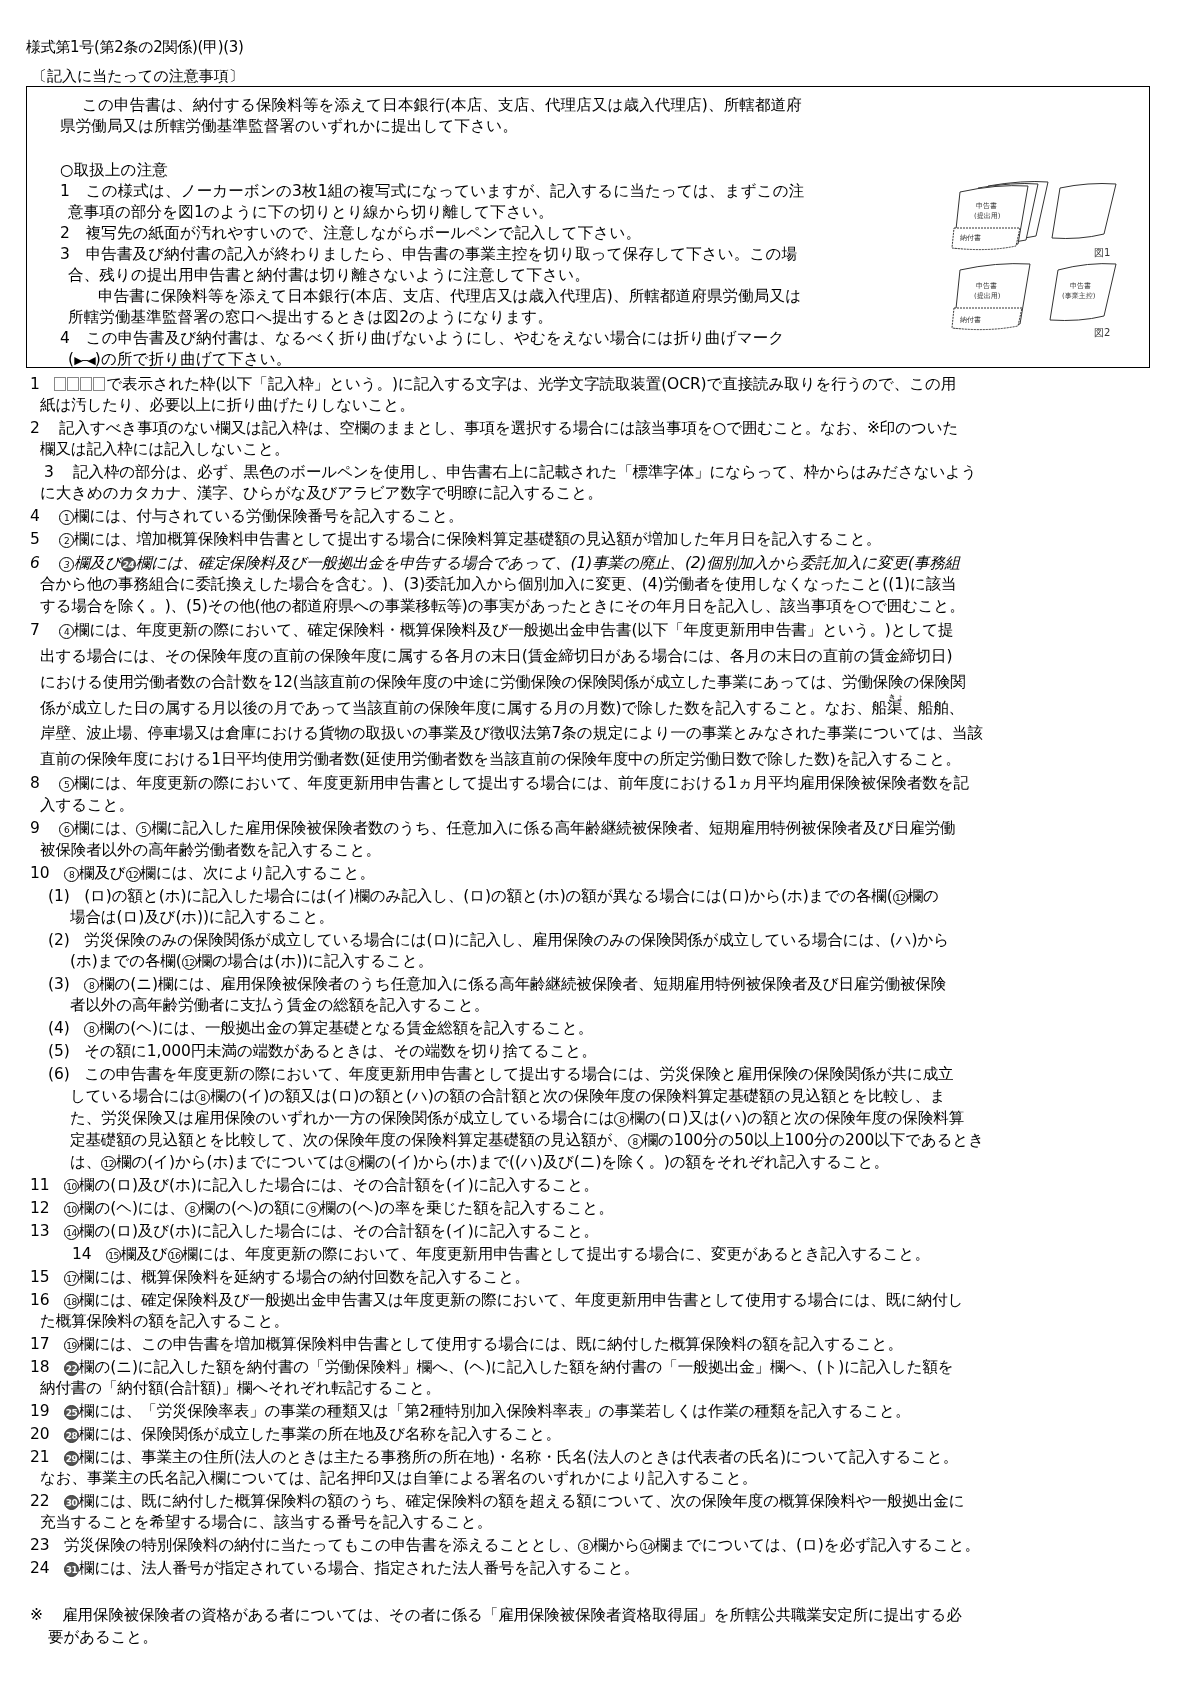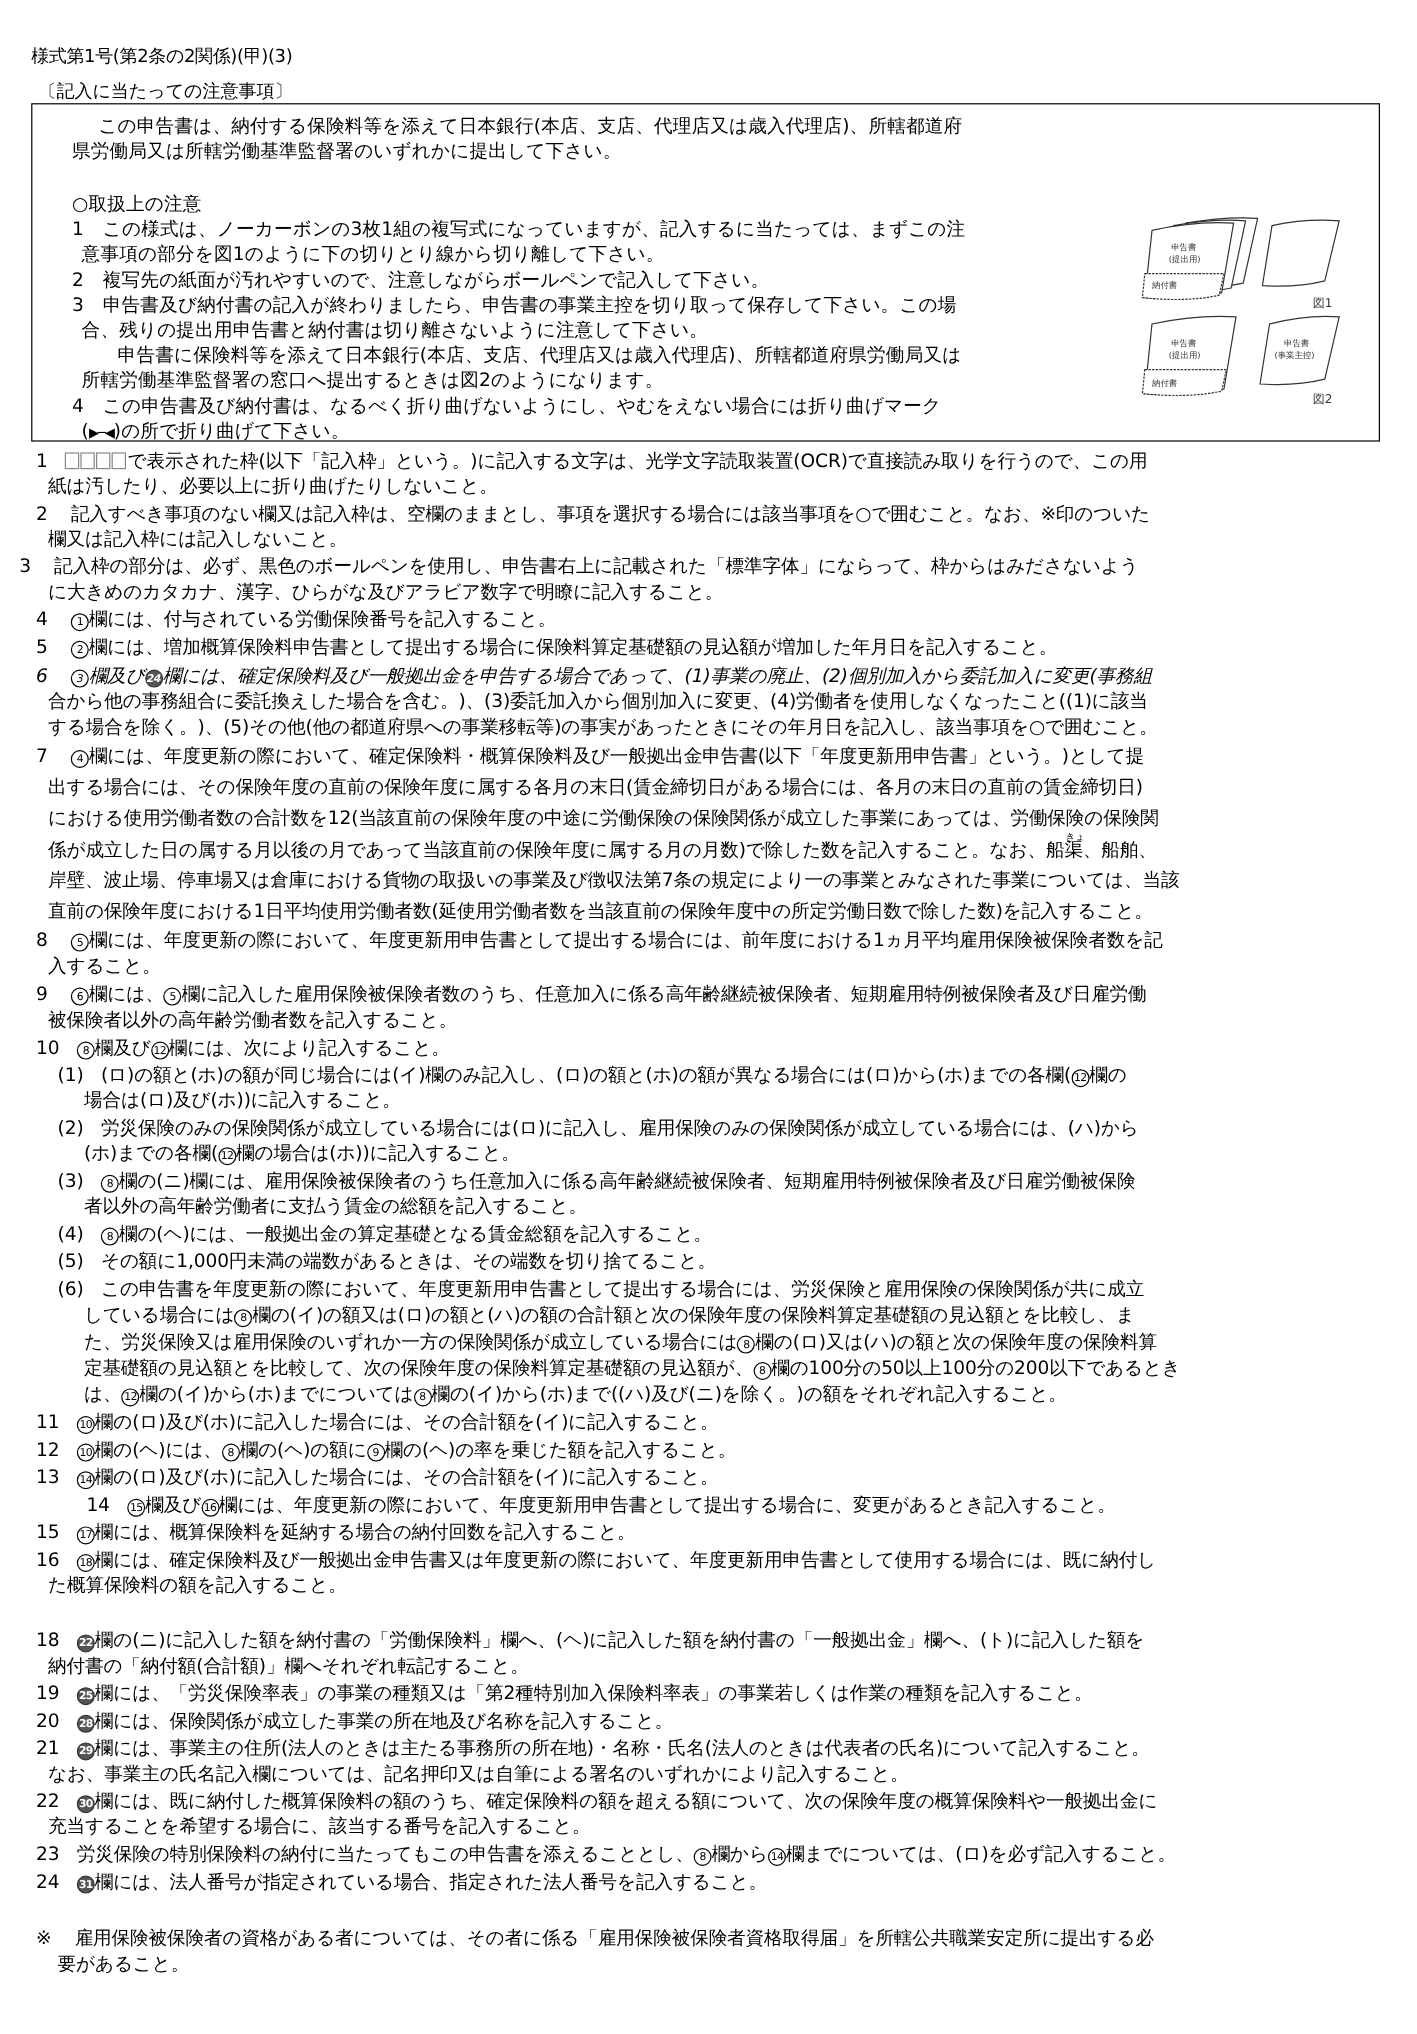--- a/index.html
+++ b/index.html
@@ -81,21 +81,21 @@
     <span class="fig-label" style="left:146px;top:68px;">図1</span>
     <span class="fig-label" style="left:146px;top:148px;">図2</span>
   </div>
 
   <div class="body-line" style="left:30px;top:374px;"><span class="num">1</span>&nbsp;&nbsp;&nbsp;<span class="ocr-boxes"><span></span><span></span><span></span><span></span></span><span>で表示された枠(以下「記入枠」という。)に記入する文字は、光学文字読取装置(OCR)で直接読み取りを行うので、この用</span></div>
   <div class="body-line" style="left:40px;top:395px;">紙は汚したり、必要以上に折り曲げたりしないこと。</div>
 
   <div class="body-line" style="left:30px;top:418px;"><span class="num">2</span>&nbsp;&nbsp;&nbsp;&nbsp;<span>記入すべき事項のない欄又は記入枠は、空欄のままとし、事項を選択する場合には該当事項を○で囲むこと。なお、※印のついた</span></div>
   <div class="body-line" style="left:40px;top:439px;">欄又は記入枠には記入しないこと。</div>
 
-  <div class="body-line" style="left:16px;top:462px;text-align:right;"><span class="num">3</span>&nbsp;&nbsp;&nbsp;&nbsp;<span>記入枠の部分は、必ず、黒色のボールペンを使用し、申告書右上に記載された「標準字体」にならって、枠からはみださないよう</span></div>
+  <div class="body-line" style="left:44px;top:462px;text-align:right;"><span class="num">3</span>&nbsp;&nbsp;&nbsp;&nbsp;<span>記入枠の部分は、必ず、黒色のボールペンを使用し、申告書右上に記載された「標準字体」にならって、枠からはみださないよう</span></div>
   <div class="body-line" style="left:40px;top:483px;">に大きめのカタカナ、漢字、ひらがな及びアラビア数字で明瞭に記入すること。</div>
 
   <div class="body-line" style="left:30px;top:506px;"><span class="num">4</span>&nbsp;&nbsp;&nbsp;&nbsp;<span class="circ">1</span><span>欄には、付与されている労働保険番号を記入すること。</span></div>
 
   <div class="body-line" style="left:30px;top:529px;"><span class="num">5</span>&nbsp;&nbsp;&nbsp;&nbsp;<span class="circ">2</span><span>欄には、増加概算保険料申告書として提出する場合に保険料算定基礎額の見込額が増加した年月日を記入すること。</span></div>
 
   <div class="body-line" style="left:30px;top:553px;font-style:italic;"><span class="num">6</span>&nbsp;&nbsp;&nbsp;&nbsp;<span class="circ">3</span><span>欄及び</span><span class="circ dark">24</span><span>欄には、確定保険料及び一般拠出金を申告する場合であって、(1)事業の廃止、(2)個別加入から委託加入に変更(事務組</span></div>
   <div class="body-line" style="left:40px;top:574px;">合から他の事務組合に委託換えした場合を含む。)、(3)委託加入から個別加入に変更、(4)労働者を使用しなくなったこと((1)に該当</div>
   <div class="body-line" style="left:40px;top:596px;">する場合を除く。)、(5)その他(他の都道府県への事業移転等)の事実があったときにその年月日を記入し、該当事項を○で囲むこと。</div>
 
@@ -107,21 +107,21 @@
   <div class="body-line" style="left:40px;top:749px;">直前の保険年度における1日平均使用労働者数(延使用労働者数を当該直前の保険年度中の所定労働日数で除した数)を記入すること。</div>
 
   <div class="body-line" style="left:30px;top:773px;"><span class="num">8</span>&nbsp;&nbsp;&nbsp;&nbsp;<span class="circ">5</span><span>欄には、年度更新の際において、年度更新用申告書として提出する場合には、前年度における1ヵ月平均雇用保険被保険者数を記</span></div>
   <div class="body-line" style="left:40px;top:795px;">入すること。</div>
 
   <div class="body-line" style="left:30px;top:818px;"><span class="num">9</span>&nbsp;&nbsp;&nbsp;&nbsp;<span class="circ">6</span><span>欄には、</span><span class="circ">5</span><span>欄に記入した雇用保険被保険者数のうち、任意加入に係る高年齢継続被保険者、短期雇用特例被保険者及び日雇労働</span></div>
   <div class="body-line" style="left:40px;top:840px;">被保険者以外の高年齢労働者数を記入すること。</div>
 
   <div class="body-line" style="left:30px;top:863px;"><span class="num">10</span>&nbsp;&nbsp;&nbsp;<span class="circ">8</span><span>欄及び</span><span class="circ">12</span><span>欄には、次により記入すること。</span></div>
 
-  <div class="body-line" style="left:48px;top:886px;"><span>(1)</span>&nbsp;&nbsp;&nbsp;<span>(ロ)の額と(ホ)の額が同じ場合には(イ)欄のみ記入し、(ロ)の額と(ホ)の額が異なる場合には(ロ)から(ホ)までの各欄(</span><span class="circ">12</span><span>欄の</span></div>
+  <div class="body-line" style="left:48px;top:886px;"><span>(1)</span>&nbsp;&nbsp;&nbsp;<span>(ロ)の額と(ホ)に記入した場合には(イ)欄のみ記入し、(ロ)の額と(ホ)の額が異なる場合には(ロ)から(ホ)までの各欄(</span><span class="circ">12</span><span>欄の</span></div>
   <div class="body-line" style="left:70px;top:907px;">場合は(ロ)及び(ホ))に記入すること。</div>
 
   <div class="body-line" style="left:48px;top:930px;"><span>(2)</span>&nbsp;&nbsp;&nbsp;<span>労災保険のみの保険関係が成立している場合には(ロ)に記入し、雇用保険のみの保険関係が成立している場合には、(ハ)から</span></div>
   <div class="body-line" style="left:70px;top:951px;"><span>(ホ)までの各欄(</span><span class="circ">12</span><span>欄の場合は(ホ))に記入すること。</span></div>
 
   <div class="body-line" style="left:48px;top:974px;"><span>(3)</span>&nbsp;&nbsp;&nbsp;<span class="circ">8</span><span>欄の(ニ)欄には、雇用保険被保険者のうち任意加入に係る高年齢継続被保険者、短期雇用特例被保険者及び日雇労働被保険</span></div>
   <div class="body-line" style="left:70px;top:995px;">者以外の高年齢労働者に支払う賃金の総額を記入すること。</div>
 
   <div class="body-line" style="left:48px;top:1018px;"><span>(4)</span>&nbsp;&nbsp;&nbsp;<span class="circ">8</span><span>欄の(ヘ)には、一般拠出金の算定基礎となる賃金総額を記入すること。</span></div>
 
@@ -139,20 +139,21 @@
 
   <div class="body-line" style="left:30px;top:1221px;"><span class="num">13</span>&nbsp;&nbsp;&nbsp;<span class="circ">14</span><span>欄の(ロ)及び(ホ)に記入した場合には、その合計額を(イ)に記入すること。</span></div>
 
   <div class="body-line" style="left:30px;top:1244px;margin-left:42px;"><span class="num">14</span>&nbsp;&nbsp;&nbsp;<span class="circ">15</span><span>欄及び</span><span class="circ">16</span><span>欄には、年度更新の際において、年度更新用申告書として提出する場合に、変更があるとき記入すること。</span></div>
 
   <div class="body-line" style="left:30px;top:1267px;"><span class="num">15</span>&nbsp;&nbsp;&nbsp;<span class="circ">17</span><span>欄には、概算保険料を延納する場合の納付回数を記入すること。</span></div>
 
   <div class="body-line" style="left:30px;top:1290px;"><span class="num">16</span>&nbsp;&nbsp;&nbsp;<span class="circ">18</span><span>欄には、確定保険料及び一般拠出金申告書又は年度更新の際において、年度更新用申告書として使用する場合には、既に納付し</span></div>
   <div class="body-line" style="left:40px;top:1311px;">た概算保険料の額を記入すること。</div>
 
+  <div class="body-line" style="left:30px;top:1334px;"><span class="num">17</span>&nbsp;&nbsp;&nbsp;<span class="circ">19</span><span>欄には、この申告書を増加概算保険料申告書として使用する場合には、既に納付した概算保険料の額を記入すること。</span></div>
 
   <div class="body-line" style="left:30px;top:1357px;"><span class="num">18</span>&nbsp;&nbsp;&nbsp;<span class="circ dark">22</span><span>欄の(ニ)に記入した額を納付書の「労働保険料」欄へ、(ヘ)に記入した額を納付書の「一般拠出金」欄へ、(ト)に記入した額を</span></div>
   <div class="body-line" style="left:40px;top:1378px;">納付書の「納付額(合計額)」欄へそれぞれ転記すること。</div>
 
   <div class="body-line" style="left:30px;top:1401px;"><span class="num">19</span>&nbsp;&nbsp;&nbsp;<span class="circ dark">25</span><span>欄には、「労災保険率表」の事業の種類又は「第2種特別加入保険料率表」の事業若しくは作業の種類を記入すること。</span></div>
 
   <div class="body-line" style="left:30px;top:1424px;"><span class="num">20</span>&nbsp;&nbsp;&nbsp;<span class="circ dark">28</span><span>欄には、保険関係が成立した事業の所在地及び名称を記入すること。</span></div>
 
   <div class="body-line" style="left:30px;top:1447px;"><span class="num">21</span>&nbsp;&nbsp;&nbsp;<span class="circ dark">29</span><span>欄には、事業主の住所(法人のときは主たる事務所の所在地)・名称・氏名(法人のときは代表者の氏名)について記入すること。</span></div>
   <div class="body-line" style="left:40px;top:1468px;">なお、事業主の氏名記入欄については、記名押印又は自筆による署名のいずれかにより記入すること。</div>

